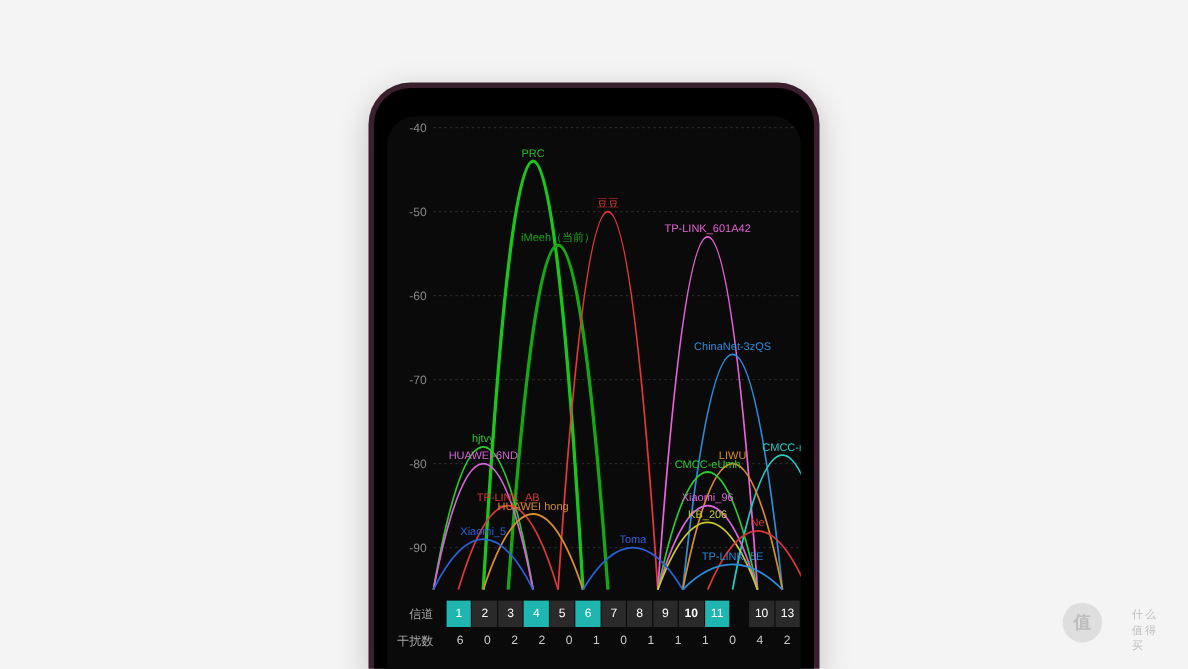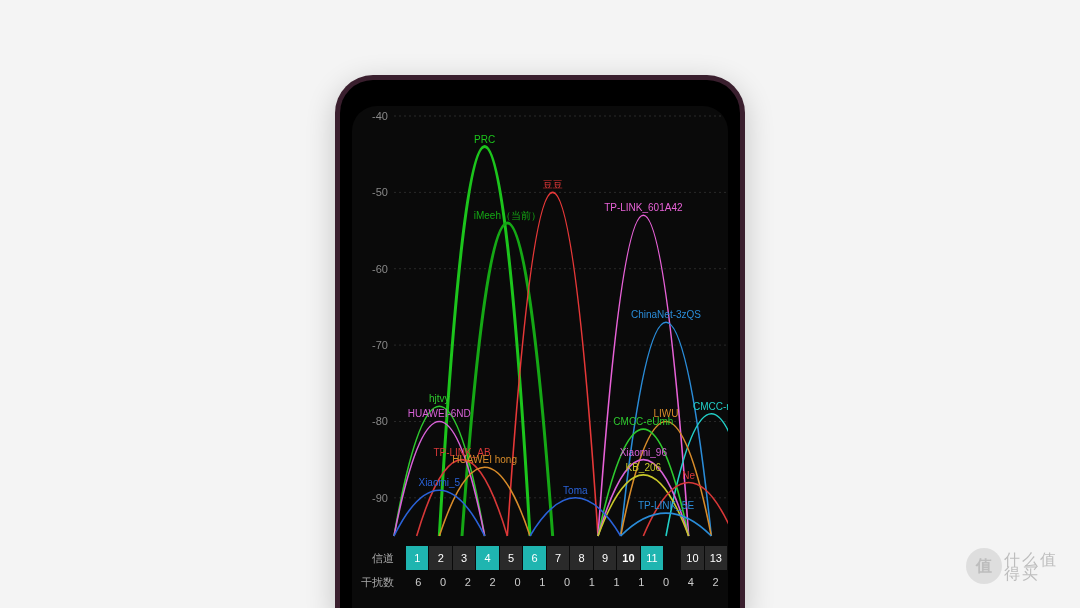--- a/index.html
+++ b/index.html
@@ -7,21 +7,21 @@
 .bezel{position:absolute;inset:5px;background:#000;border-radius:33px 33px 0 0}
 .screen{position:absolute;left:12px;right:12px;top:26px;bottom:0;background:#0a0a0a;border-radius:25px 25px 0 0;overflow:hidden}
 svg{display:block}
 .row{display:flex;align-items:center;height:24px;color:#aaa;font-size:11px}
 .row-label{width:42px;text-align:right;padding-right:12px}
 .cell{flex:1;text-align:center;height:24px;line-height:24px;color:#ccc;font-size:11px}
 .hcell{background:#2a2a2a;color:#fff}
 .hl{background:#1fb5b0}
 .watermark{position:absolute;right:18px;bottom:18px;width:96px;height:42px;opacity:.6}
 .wm-logo{width:36px;height:36px;border-radius:50%;background:#d0d0d0;display:inline-flex;align-items:center;justify-content:center;color:#999;font-size:16px;font-weight:bold;float:left}
-.wm-text{margin-left:38px;font-size:16px;color:#999;line-height:14px;padding-top:5px;letter-spacing:2px}
+.wm-text{margin-left:63px;font-size:10px;color:#999;line-height:14px;padding-top:5px;letter-spacing:2px}
 </style>
 </head>
 <body>
 
 <div class="phone">
   <div class="bezel">
     <div class="screen">
       <svg id="chart-svg" width="386" height="440">
           <line x1="42" y1="10" x2="382" y2="10" stroke="#2a2a2a" stroke-dasharray="2,3"></line>
           <text x="36" y="14" fill="#888" font-size="11" text-anchor="end">-40</text>

